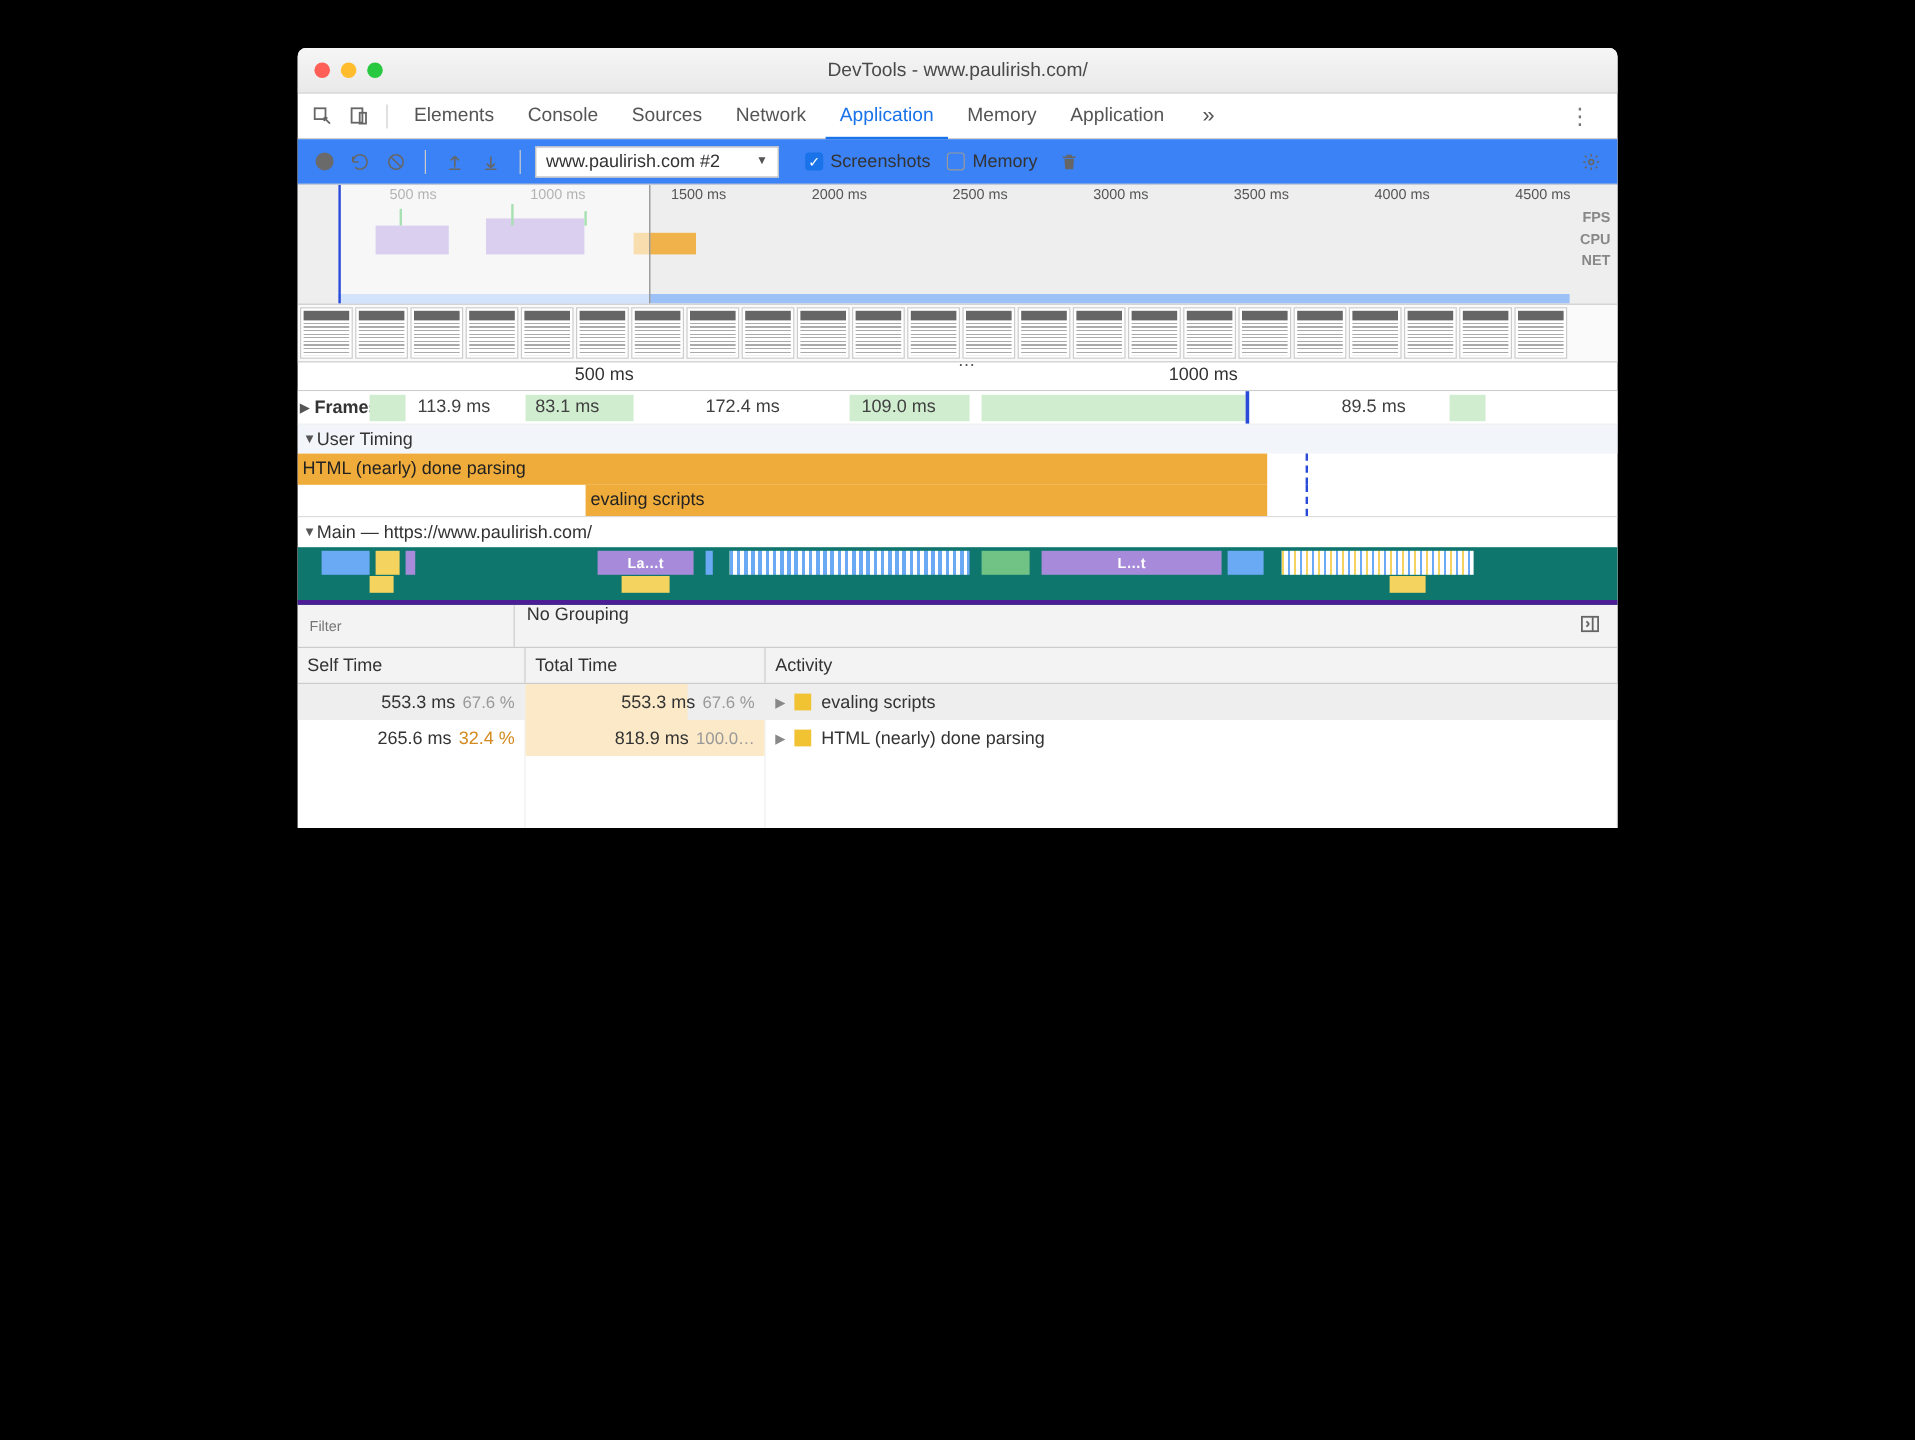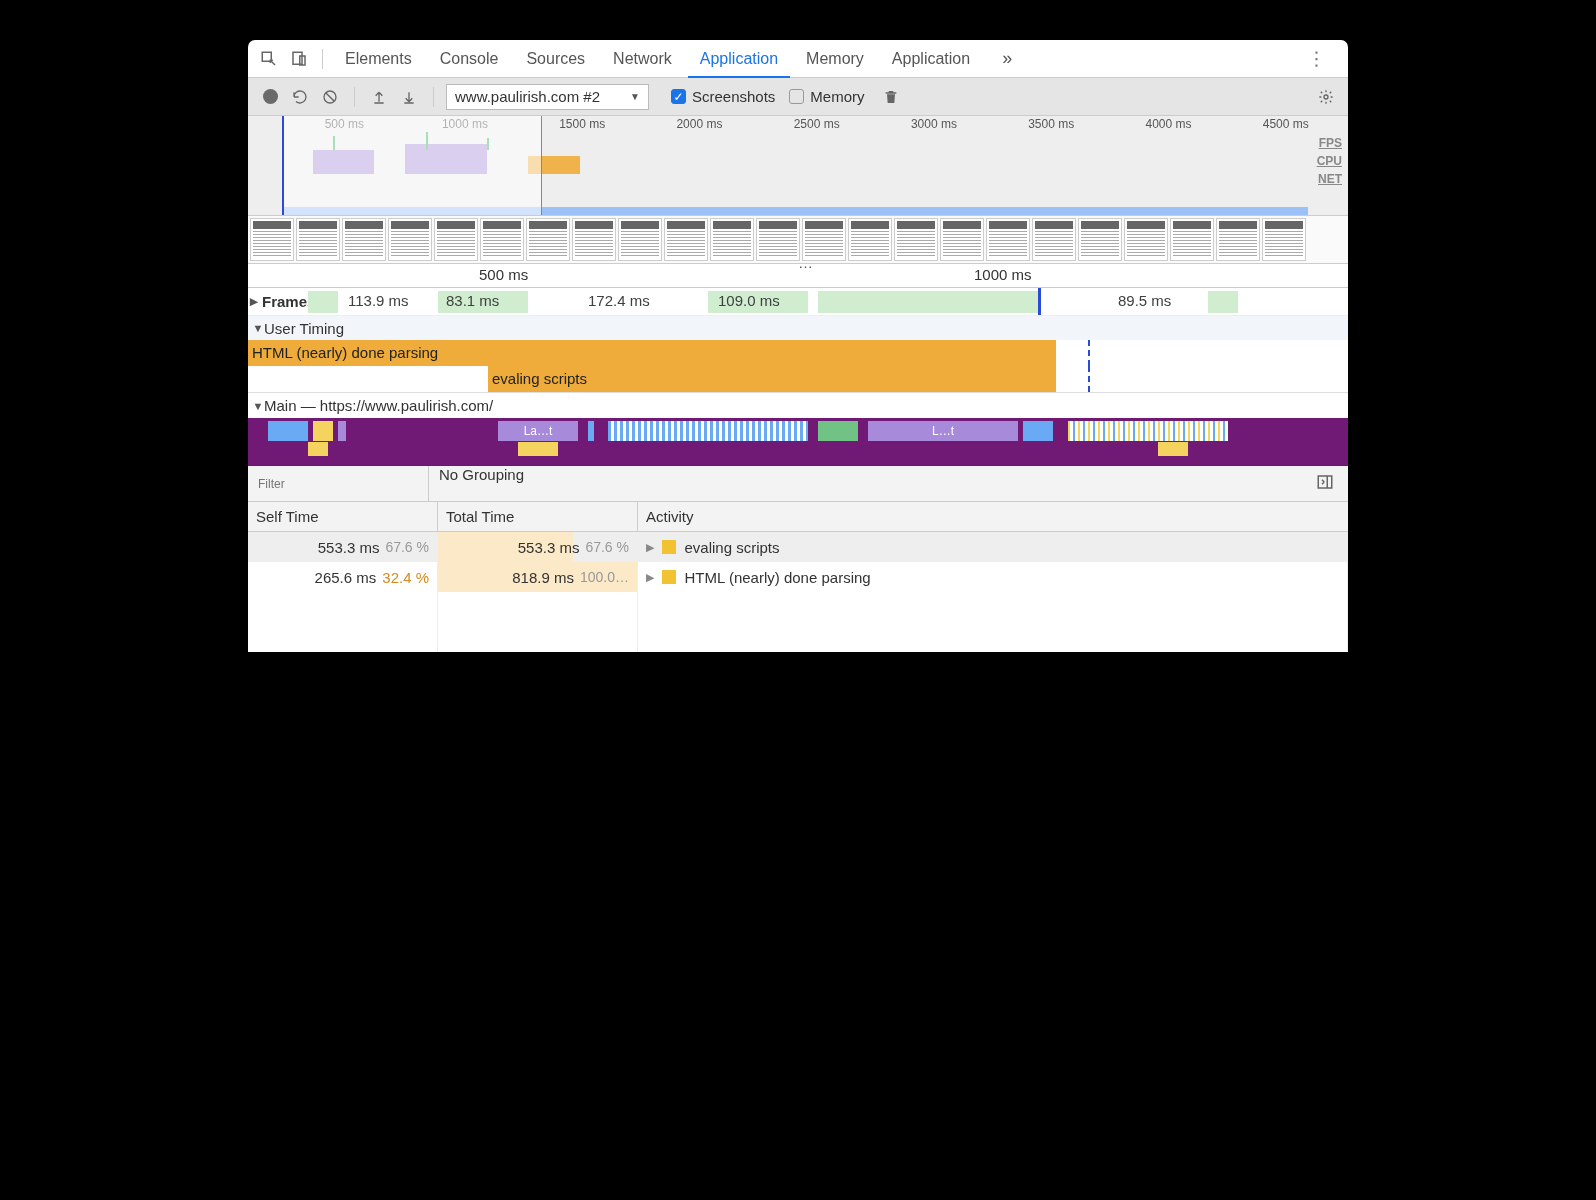--- a/index.html
+++ b/index.html
@@ -11,35 +11,35 @@
   .red { background: #ff5f57; } .yellow { background: #ffbd2e; } .green { background: #28c940; }
   .title { position: absolute; left: 0; right: 0; text-align: center; font-size: 16px; color: #4a4a4a; pointer-events: none; }
   .panel-tabs { height: 38px; display: flex; align-items: center; border-bottom: 1px solid #ccc; padding: 0 8px; gap: 4px; }
   .icon-btn { width: 26px; height: 26px; display: inline-flex; align-items: center; justify-content: center; color: #666; cursor: pointer; }
   .icon-btn svg { width: 18px; height: 18px; }
   .sep { width: 1px; height: 20px; background: #ccc; margin: 0 6px; }
   .tab { padding: 0 12px; height: 38px; line-height: 38px; color: #555; cursor: pointer; font-size: 16px; }
   .tab.active { color: #1a73e8; border-bottom: 2px solid #1a73e8; }
   .overflow { margin-left: 6px; font-size: 18px; color: #555; cursor: pointer; padding: 0 10px; }
   .kebab { margin-left: auto; padding: 0 14px; color: #777; cursor: pointer; font-size: 19px; }
-  .toolbar { height: 38px; display: flex; align-items: center; padding: 0 10px; gap: 6px; border-bottom: 1px solid #ccc; background: #e5e5e5; }
+  .toolbar { height: 38px; display: flex; align-items: center; padding: 0 10px; gap: 6px; border-bottom: 1px solid #ccc; background: #3b82f6; }
   .rec { width: 15px; height: 15px; border-radius: 50%; background: #6a6a6a; }
   .tool-icon { width: 24px; height: 24px; display: inline-flex; align-items: center; justify-content: center; color: #666; cursor: pointer; }
   .tool-icon svg { width: 16px; height: 16px; }
   .select-wrap { display: flex; align-items: center; border: 1px solid #bbb; height: 26px; padding: 0 8px; background: #fff; font-size: 15px; color: #333; gap: 30px; }
   .caret { font-size: 10px; color: #555; }
   .chk { width: 15px; height: 15px; border: 1px solid #999; border-radius: 3px; display: inline-flex; align-items: center; justify-content: center; font-size: 12px; color: #fff; }
   .chk.checked { background: #1a73e8; border-color: #1a73e8; }
   .chk-label { font-size: 15px; color: #333; margin-right: 8px; }
   .gear { margin-left: auto; }
   .overview { height: 100px; background: #eee; position: relative; border-bottom: 1px solid #ccc; overflow: hidden; }
   .ov-ticks { position: absolute; top: 0; left: 34px; right: 0; height: 18px; display: flex; font-size: 12px; color: #555; }
   .ov-tick { position: absolute; top: 1px; white-space: nowrap; }
   .ov-selection { position: absolute; top: 0; bottom: 0; background: rgba(255,255,255,.55); border-left: 2px solid #2a4bd7; border-right: 1px solid #888; }
-  .ov-labels { position: absolute; right: 6px; top: 18px; text-align: right; font-size: 12px; color: #888; font-weight: bold; line-height: 18px; text-decoration: underline; }
+  .ov-labels { position: absolute; right: 6px; top: 18px; text-align: right; font-size: 12px; color: #888; font-weight: bold; line-height: 18px; }
   .ov-chart { position: absolute; top: 18px; left: 34px; right: 40px; height: 56px; }
   .mini-bar { position: absolute; bottom: 16px; background: #a78bda; opacity: .9; }
   .mini-green { position: absolute; bottom: 40px; width: 2px; background: #3cba54; }
   .ov-net { position: absolute; bottom: 0; left: 34px; right: 40px; height: 8px; background: #9cc1f7; }
   .filmstrip { height: 48px; background: #fafafa; display: flex; gap: 2px; padding: 2px 2px; border-bottom: 1px solid #ccc; overflow: hidden; }
   .thumb { flex: 0 0 44px; background: #fff; border: 1px solid #ccc; position: relative; }
   .thumb::before { content: ""; position: absolute; top: 2px; left: 2px; right: 2px; height: 8px; background: #666; }
   .thumb::after { content: ""; position: absolute; top: 12px; left: 2px; right: 2px; bottom: 2px; background: repeating-linear-gradient(#aaa,#aaa 1px,#fff 1px,#fff 3px); }
   .timeline-ticks { height: 24px; border-bottom: 1px solid #ccc; position: relative; font-size: 15px; color: #333; }
   .tl-tick { position: absolute; top: 2px; }
@@ -49,21 +49,21 @@
   .track-label { font-size: 15px; font-weight: bold; padding-left: 2px; }
   .frames-track { background: #fff; position: relative; }
   .frame-blk { position: absolute; top: 3px; height: 22px; background: #d0edd0; }
   .frame-txt { position: absolute; top: 4px; font-size: 15px; color: #404040; }
   .blue-marker { position: absolute; top: 0; bottom: 0; width: 3px; background: #2a4bd7; }
   .blue-dashed { position: absolute; top: 0; bottom: 0; width: 0; border-left: 2px dashed #2a4bd7; }
   .ut-head { height: 24px; background: #f2f5fa; display: flex; align-items: center; padding-left: 4px; font-size: 15px; }
   .ut-row1 { height: 26px; position: relative; }
   .ut-bar { position: absolute; top: 0; height: 26px; background: #efac3a; color: #222; font-size: 15px; line-height: 26px; padding-left: 4px; overflow: hidden; white-space: nowrap; }
   .main-head { height: 26px; display: flex; align-items: center; padding-left: 4px; font-size: 15px; border-top: 1px solid #ddd; }
-  .flame { height: 48px; position: relative; background: #701a75; border-bottom: 1px solid #4c1d95; }
+  .flame { height: 48px; position: relative; background: #0f766e; border-bottom: 4px solid #4c1d95; font-weight: bold; }
   .flame-bar { position: absolute; height: 20px; top: 3px; }
   .flame-bar.l2 { top: 24px; height: 14px; }
   .detail-tabs { height: 40px; display: flex; align-items: flex-end; gap: 22px; padding: 0 12px; border-bottom: 1px solid #ccc; }
   .dtab { padding-bottom: 8px; font-size: 16px; color: #555; cursor: pointer; }
   .dtab.active { color: #1a73e8; border-bottom: 2px solid #1a73e8; }
   .filter-row { height: 36px; display: flex; align-items: center; border-bottom: 1px solid #ccc; background: #f3f3f3; }
   .filter-input { border: none; background: transparent; font-size: 12px; padding: 0 10px; width: 180px; color: #666; outline: none; }
   .grp-select { display: flex; align-items: center; gap: 50px; font-size: 15px; color: #333; padding: 0 10px; border-left: 1px solid #ccc; height: 100%; flex-direction: column; }
   .collapse-icon { margin-left: auto; padding: 0 14px; color: #666; cursor: pointer; }
   .table-head { display: flex; height: 30px; background: #f3f3f3; border-bottom: 1px solid #ccc; font-size: 15px; color: #333; }
@@ -83,20 +83,28 @@
   .exp-tri { color: #888; font-size: 11px; }
   .sq { width: 14px; height: 14px; background: #f1c232; }
   .empty-cols { display: flex; height: 60px; }
   .empty-cols > div { border-right: 1px solid #eee; }
 </style>
 </head>
 <body>
 
 <div class="window">
 
+  <div class="titlebar">
+    <div class="traffic">
+      <div class="dot red"></div>
+      <div class="dot yellow"></div>
+      <div class="dot green"></div>
+    </div>
+    <div class="title">DevTools - www.paulirish.com/</div>
+  </div>
 
   <div class="panel-tabs">
     <span class="icon-btn">
       <svg viewBox="0 0 24 24" fill="none" stroke="currentColor" stroke-width="2">
           <rect x="3" y="3" width="12" height="12"></rect>
           <path d="M13 13l7 7M17 13l-4 4"></path>
         </svg>
     </span>
     <span class="icon-btn">
       <svg viewBox="0 0 24 24" fill="none" stroke="currentColor" stroke-width="2">

